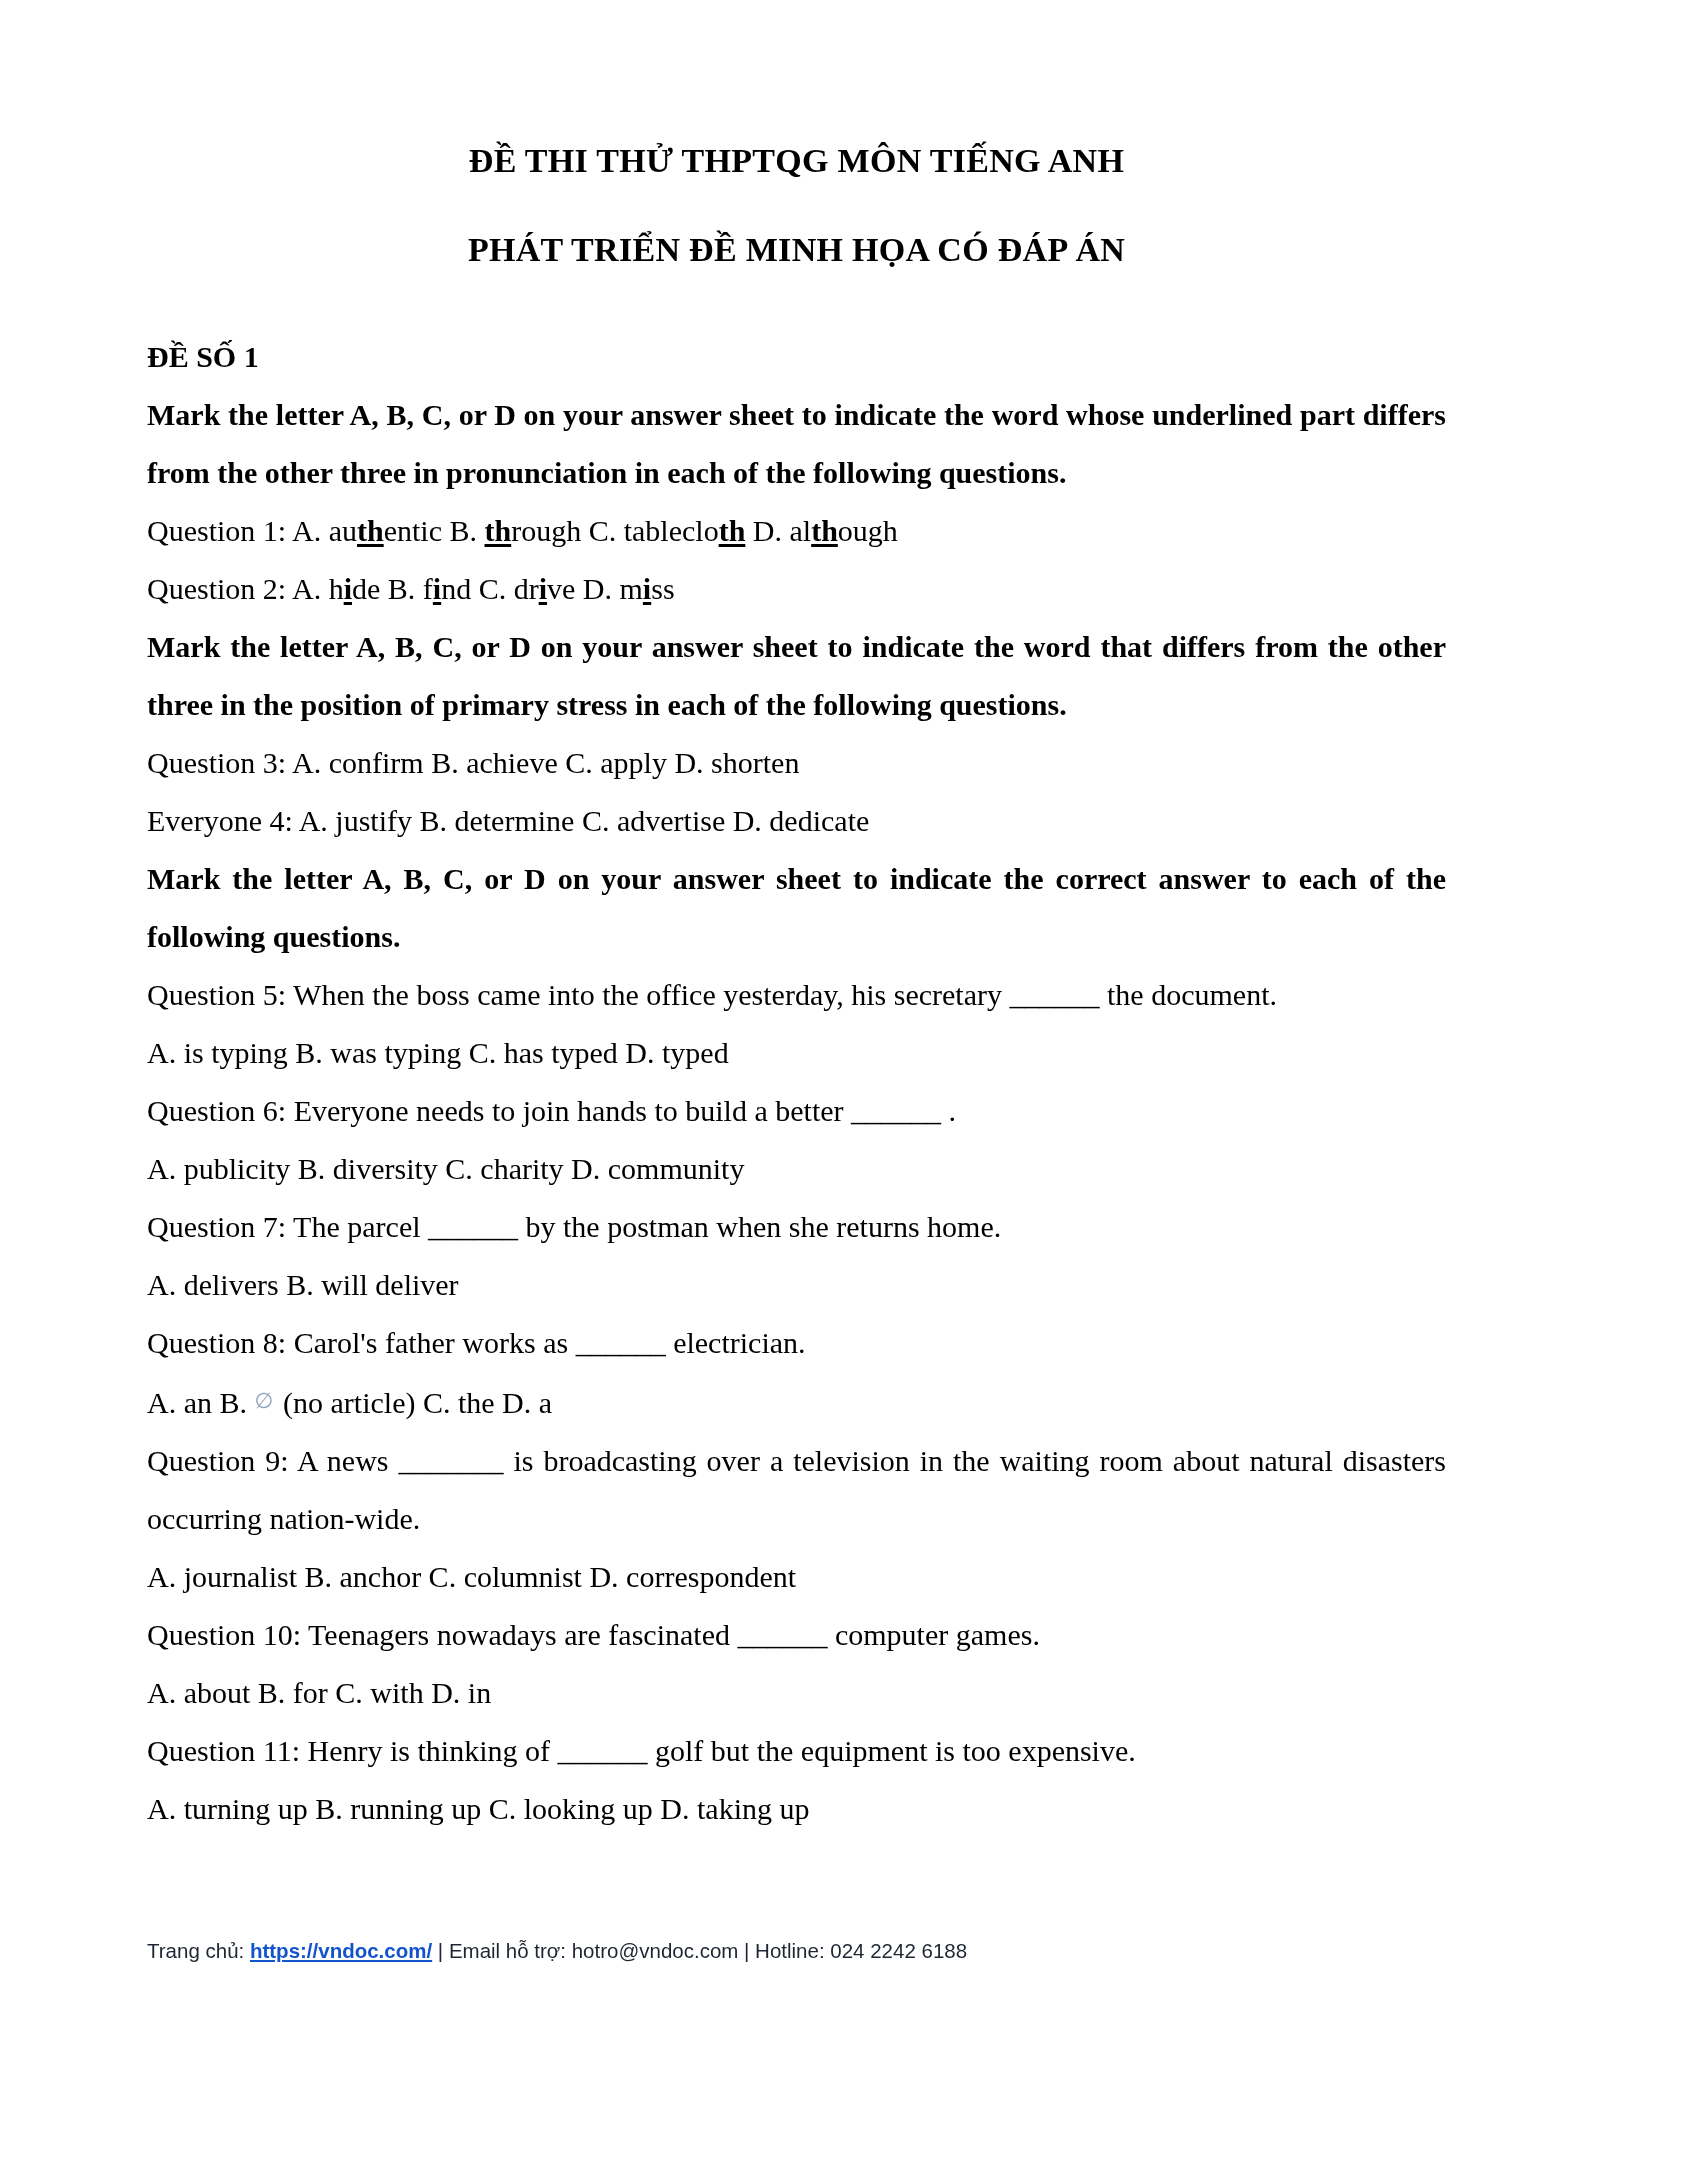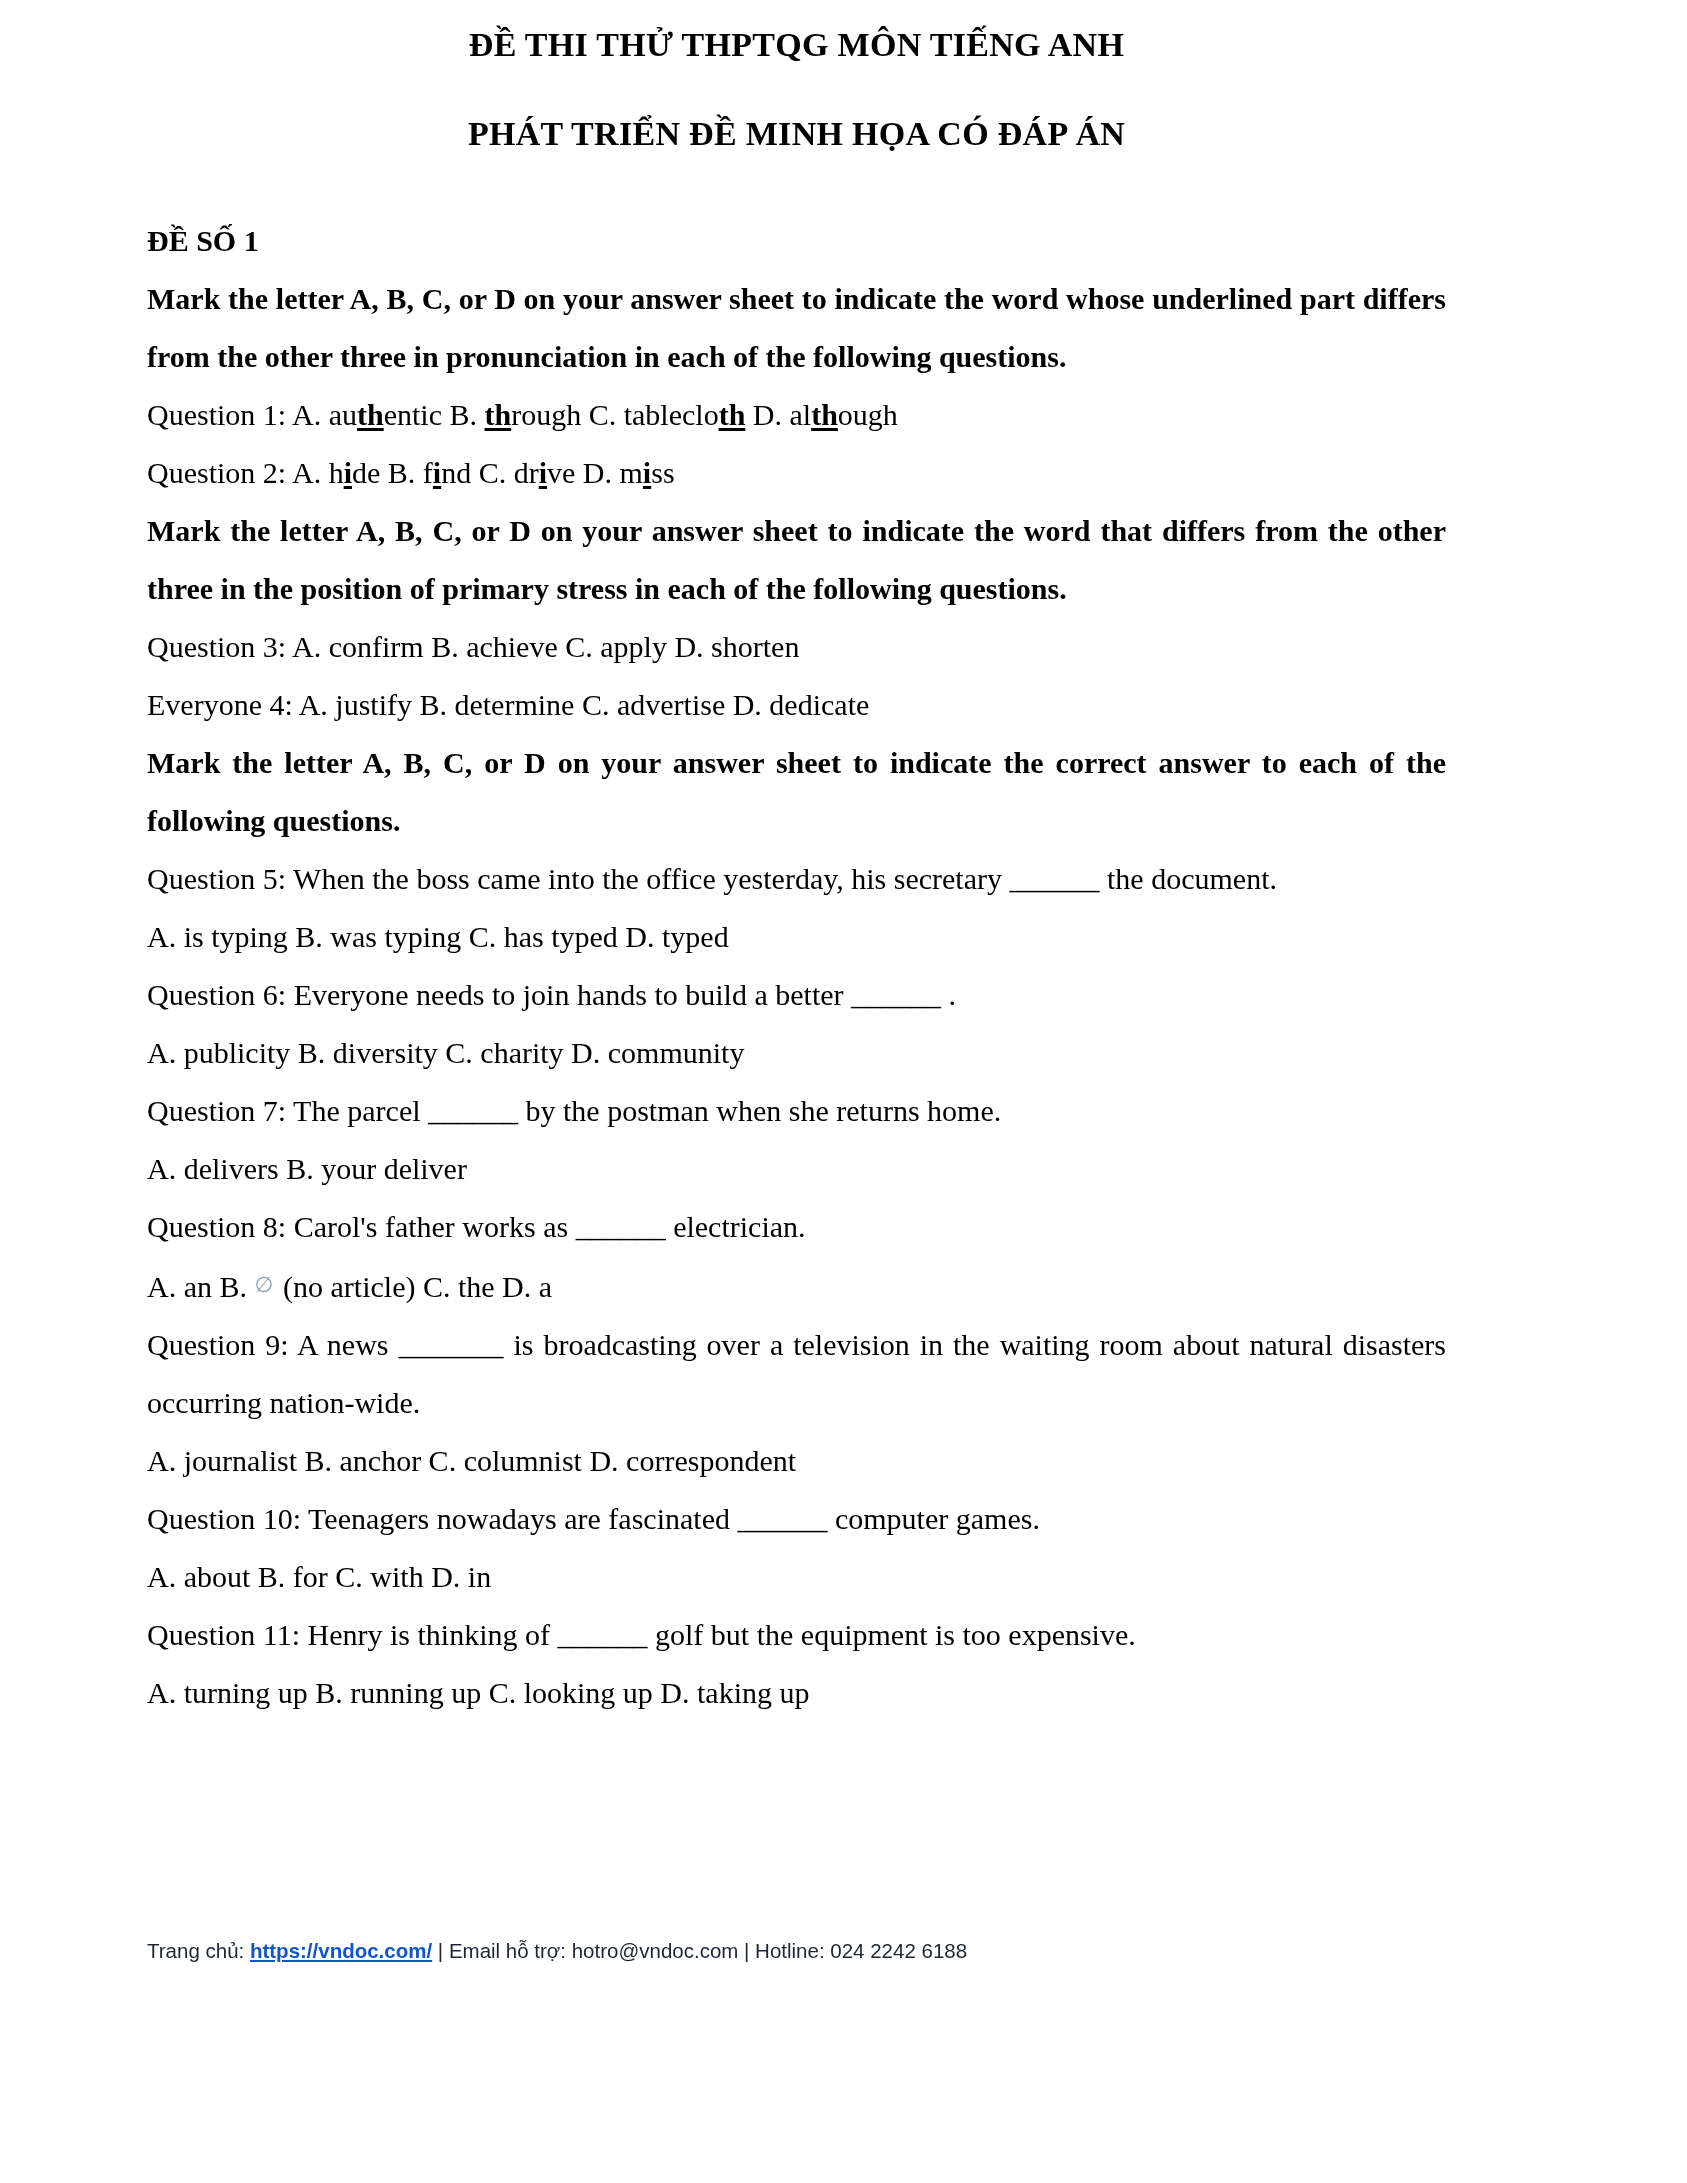--- a/index.html
+++ b/index.html
@@ -7,20 +7,21 @@
   .page {
     position: relative;
     width: 1687px;
     height: 2183px;
     background: #ffffff;
     font-family: "Liberation Serif", "DejaVu Serif", serif;
     color: #000000;
     overflow: hidden;
   }
   .titles {
+    padding-top: 116px;
     width: 1299px;
     margin-left: 147px;
     text-align: center;
   }
   .titles h1 {
     margin: 0;
     font-size: 34px;
     font-weight: 700;
     line-height: 89px;
     letter-spacing: 0.3px;
@@ -92,21 +93,21 @@
 
     <p class="bold">Mark the letter A, B, C, or D on your answer sheet to indicate the correct answer to each of the following questions.</p>
 
     <p>Question 5: When the boss came into the office yesterday, his secretary ______ the document.</p>
     <p>A. is typing B. was typing C. has typed D. typed</p>
 
     <p>Question 6: Everyone needs to join hands to build a better ______ .</p>
     <p>A. publicity B. diversity C. charity D. community</p>
 
     <p>Question 7: The parcel ______ by the postman when she returns home.</p>
-    <p>A. delivers B. your deliver</p>
+    <p>A. delivers B. will deliver</p>
 
     <p>Question 8: Carol's father works as ______ electrician.</p>
     <p><span>A. an B. </span><span class="nullsym">∅</span><span>(no article) C. the D. a</span></p>
 
     <p>Question 9: A news _______ is broadcasting over a television in the waiting room about natural disasters occurring nation-wide.</p>
     <p>A. journalist B. anchor C. columnist D. correspondent</p>
 
     <p>Question 10: Teenagers nowadays are fascinated ______ computer games.</p>
     <p>A. about B. for C. with D. in</p>
 

